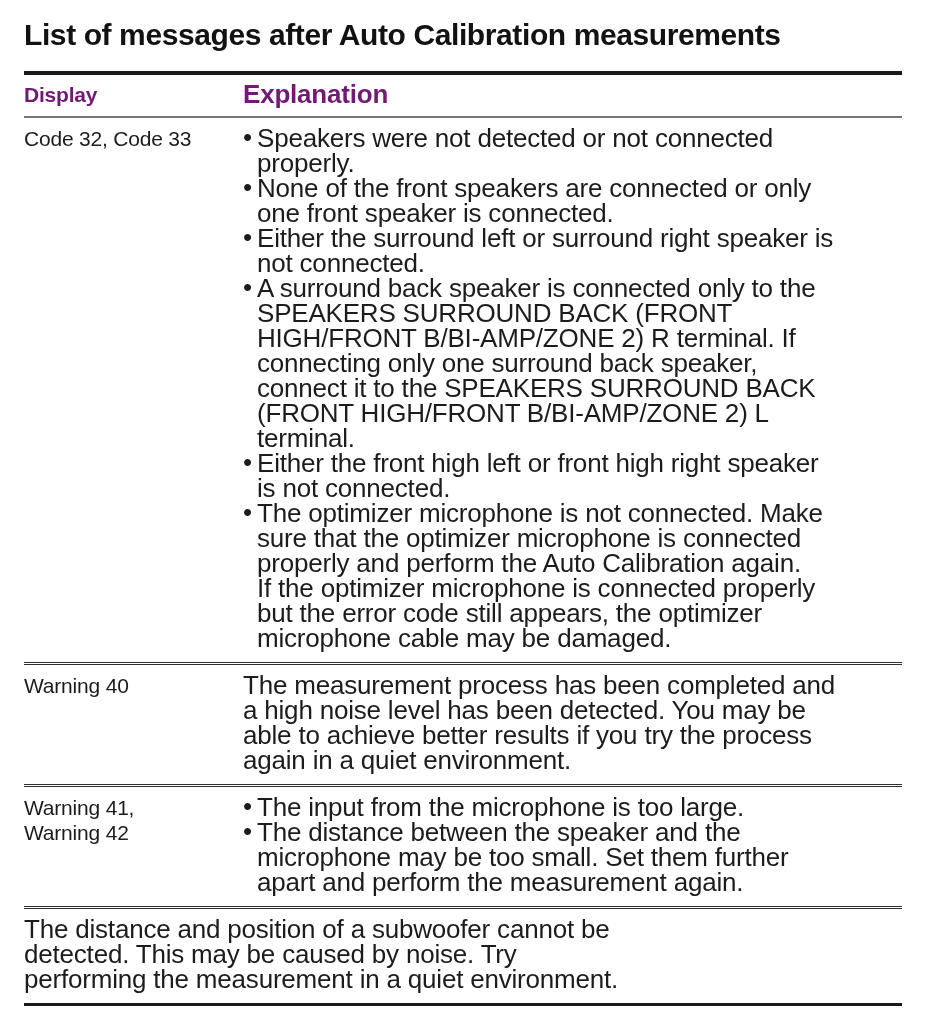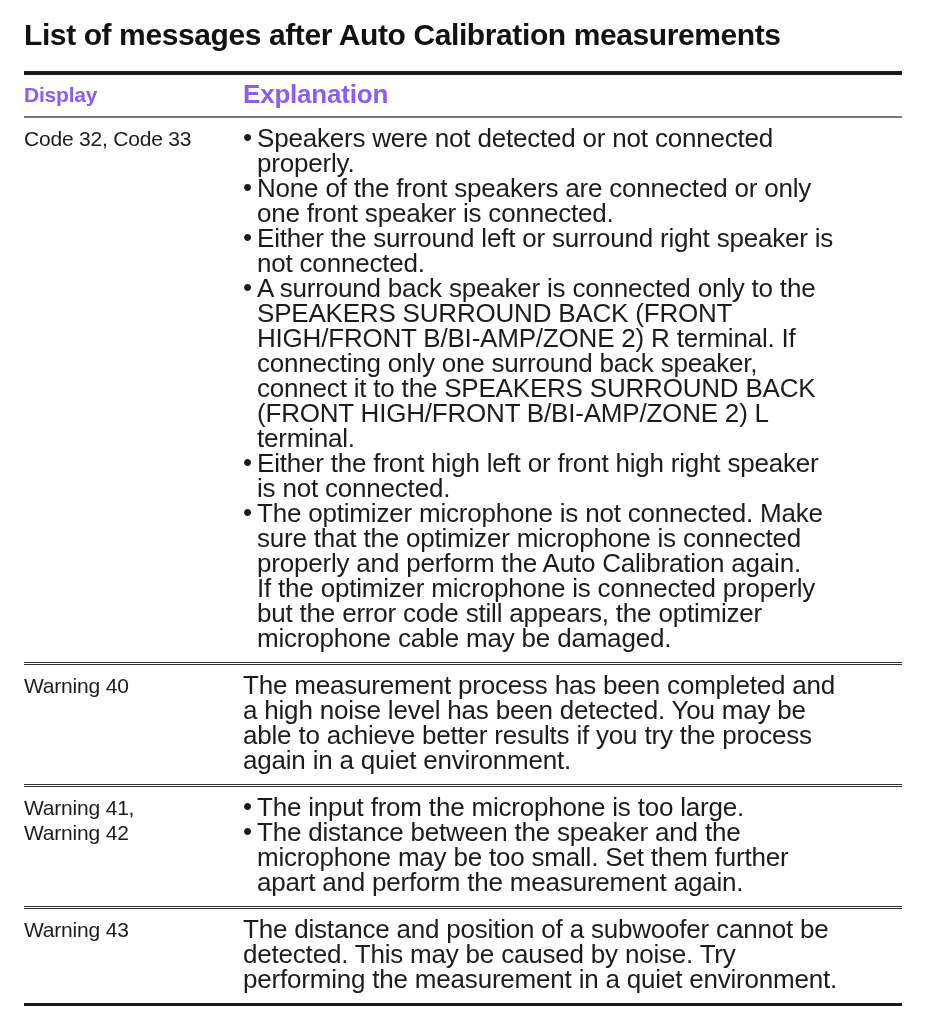--- a/index.html
+++ b/index.html
@@ -32,21 +32,21 @@
     border-bottom: 3px solid #1a1a1a;
     width: 878px;
   }
   .header-row {
     display: flex;
     padding: 7px 0 9px 0;
     border-bottom: 2px solid #777777;
     font-size: 22px;
     font-weight: bold;
     letter-spacing: -0.2px;
-    color: #8b5cf6;
+    color: #701a75;
   }
   .data-row {
     display: flex;
     padding: 8px 0 11px 0;
   }
   .data-row + .data-row {
     border-top: 3px double #2f2f2f;
   }
   .col-display {
     width: 219px;
@@ -120,21 +120,20 @@
 Warning 42</div>
     <div class="col-explanation">
       <div class="inner">
               <div class="exp-item bullet-item"><span class="bullet">•</span><span>The input from the microphone is too large.</span></div>
               <div class="exp-item bullet-item"><span class="bullet">•</span><span>The distance between the speaker and the microphone may be too small. Set them further apart and perform the measurement again.</span></div>
             </div>
     </div>
   </div>
 
   <div class="data-row">
-    <div class="col-display">Warning 43</div>
     <div class="col-explanation">
       <div class="inner">
               <div class="exp-item plain-item">The distance and position of a subwoofer cannot be detected. This may be caused by noise. Try performing the measurement in a quiet environment.</div>
             </div>
     </div>
   </div>
 </div>
   </div>
 </div>
 

